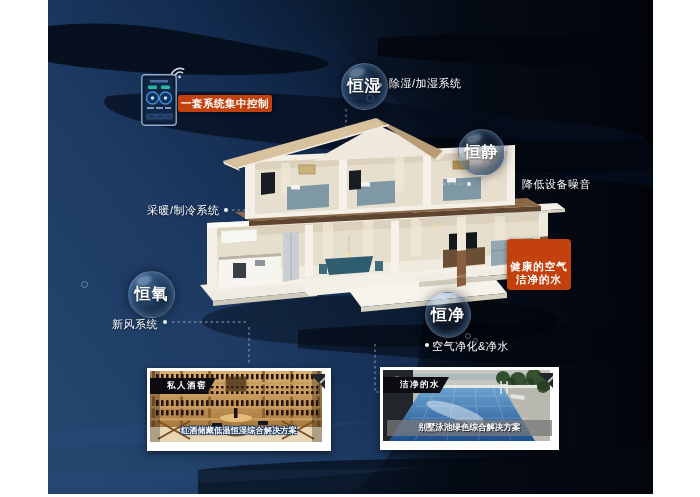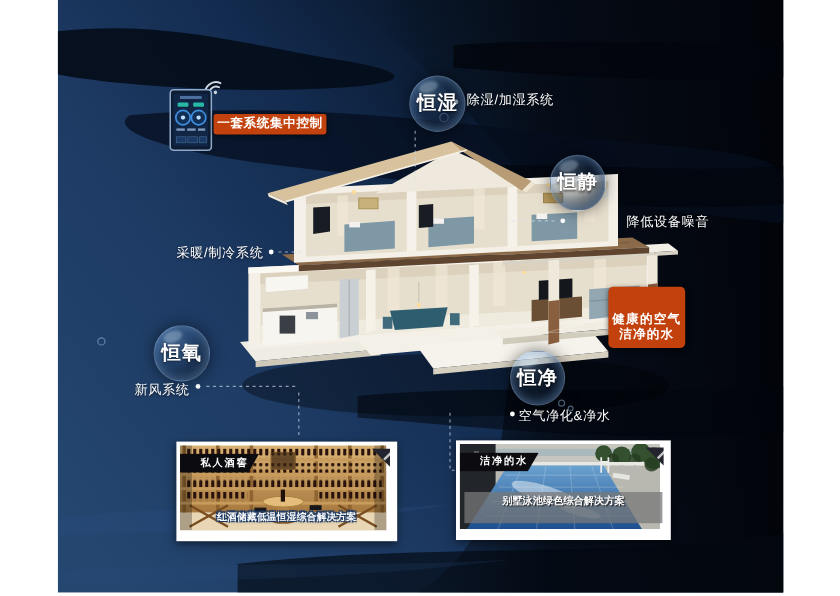--- a/index.html
+++ b/index.html
@@ -46,21 +46,21 @@
   .card-pool { left:380px; top:367px; width:173px; height:77px; }
   .photo { position:relative; width:100%; height:71px; overflow:hidden; }
   .photo svg { display:block; }
   .photo-tag { position:absolute; top:7px; left:0; background:#0c0c10; color:#fff; font-size:8.5px; font-weight:bold;
                letter-spacing:1.5px; padding:2px 9px 2px 17px; white-space:nowrap;
                clip-path:polygon(0 0,100% 0,86% 100%,0 100%); }
   .caption { position:absolute; left:0; right:0; text-align:center; color:#fff; font-weight:bold;
              font-family:"Liberation Serif", serif; white-space:nowrap;
              text-shadow:1px 1px 0 #1c3a66,-1px -1px 0 #1c3a66,1px -1px 0 #1c3a66,-1px 1px 0 #1c3a66,0 0 3px #1c3a66;margin-top:24px; }
   .caption-wine { bottom:6px; font-size:8px; letter-spacing:.3px; }
-  .caption-band { position:absolute; left:4px; right:4px; bottom:5px; height:26px; line-height:15px;
+  .caption-band { position:absolute; left:4px; right:4px; bottom:5px; height:16px; line-height:15px;
                   background:rgba(120,120,120,.75); text-align:center; color:#fff; font-weight:bold;
                   font-family:"Liberation Serif", serif; font-size:8.5px; white-space:nowrap;
                   text-shadow:1px 1px 1px rgba(0,0,0,.8); }
   .fold { position:absolute; top:3px; right:3px; width:0; height:0;
           border-top:15px solid #24242e; border-left:15px solid transparent; }
   .fold span { position:absolute; top:-13px; right:2px; width:1.5px; height:8px;
                background:rgba(255,255,255,.75); transform:rotate(45deg); display:block; }
 
   .deco-ring { position:absolute; border:1px solid rgba(170,210,250,.45); border-radius:50%; }
 </style>

